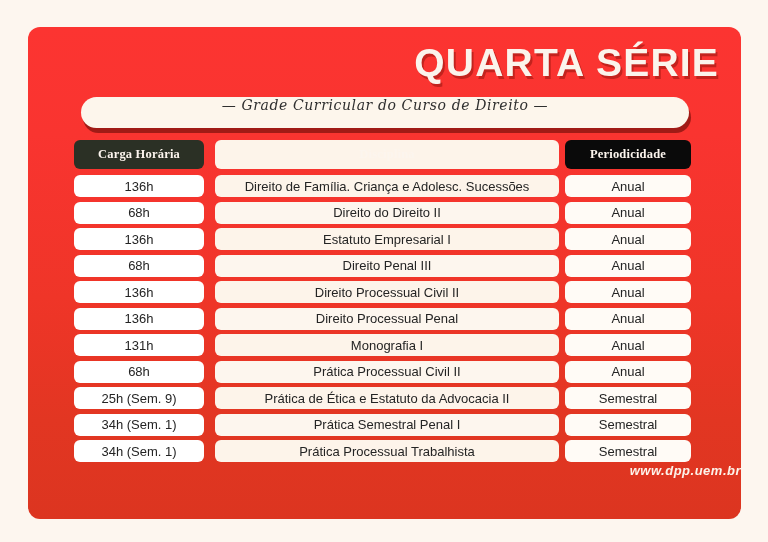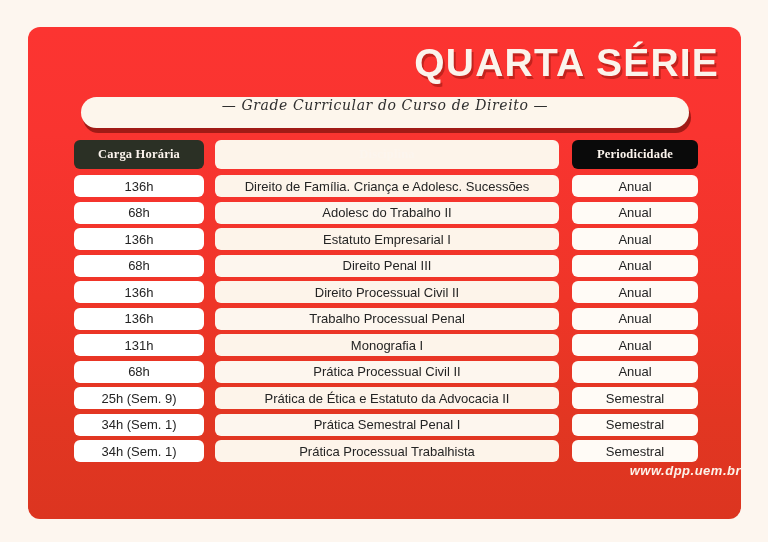--- a/index.html
+++ b/index.html
@@ -117,21 +117,21 @@
     box-sizing: border-box;
     border-radius: 6px;
     font-size: 13px;
     color: #242424;
     white-space: nowrap;
     overflow: hidden;
   }
 
   .c-hours   { width: 130px; flex: 0 0 130px; background: #FFFFFF; }
   .c-subject { width: 344px; flex: 0 0 344px; margin-left: 11px; background: #FDF4EA; }
-  .c-period  { width: 126px; flex: 0 0 126px; margin-left: 13px; background: #FFFBF6; border-radius: 6px; }
+  .c-period  { width: 126px; flex: 0 0 126px; margin-left: 6px; background: #FFFBF6; border-radius: 6px; }
 
   
   .hrow { height: 29px; margin-bottom: 6px; font-family: Liberation Serif, serif; }
   .hrow .cell {
     font-weight: bold;
     color: #FCF5EE;
     font-size: 12.5px;
     letter-spacing: 0.2px;
   }
   .hrow .c-hours   { background: #2B3025; }
@@ -180,41 +180,41 @@
       </div>
 
       <div id="rows-container">
           <div class="trow">
             <div class="cell c-hours">136h</div>
             <div class="cell c-subject">Direito de Família. Criança e Adolesc. Sucessões</div>
             <div class="cell c-period">Anual</div>
           </div>
           <div class="trow">
             <div class="cell c-hours">68h</div>
-            <div class="cell c-subject">Adolesc do Trabalho II</div>
+            <div class="cell c-subject">Direito do Direito II</div>
             <div class="cell c-period">Anual</div>
           </div>
           <div class="trow">
             <div class="cell c-hours">136h</div>
             <div class="cell c-subject">Estatuto Empresarial I</div>
             <div class="cell c-period">Anual</div>
           </div>
           <div class="trow">
             <div class="cell c-hours">68h</div>
             <div class="cell c-subject">Direito Penal III</div>
             <div class="cell c-period">Anual</div>
           </div>
           <div class="trow">
             <div class="cell c-hours">136h</div>
             <div class="cell c-subject">Direito Processual Civil II</div>
             <div class="cell c-period">Anual</div>
           </div>
           <div class="trow">
             <div class="cell c-hours">136h</div>
-            <div class="cell c-subject">Trabalho Processual Penal</div>
+            <div class="cell c-subject">Direito Processual Penal</div>
             <div class="cell c-period">Anual</div>
           </div>
           <div class="trow">
             <div class="cell c-hours">131h</div>
             <div class="cell c-subject">Monografia I</div>
             <div class="cell c-period">Anual</div>
           </div>
           <div class="trow">
             <div class="cell c-hours">68h</div>
             <div class="cell c-subject">Prática Processual Civil II</div>

